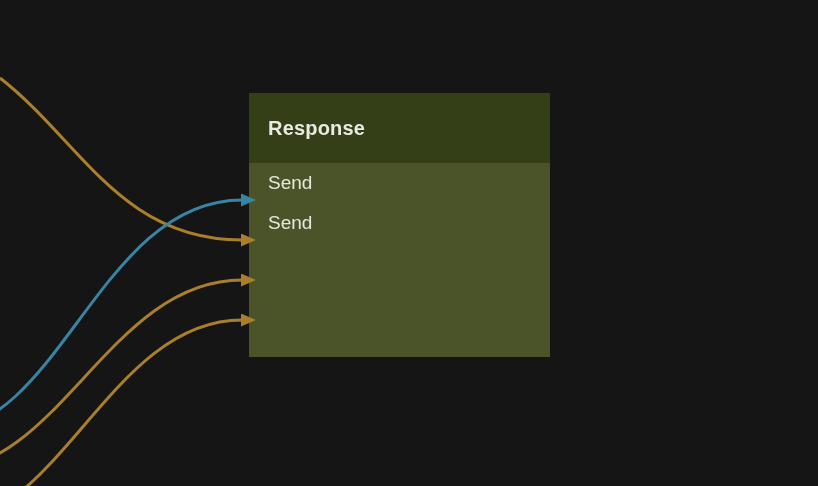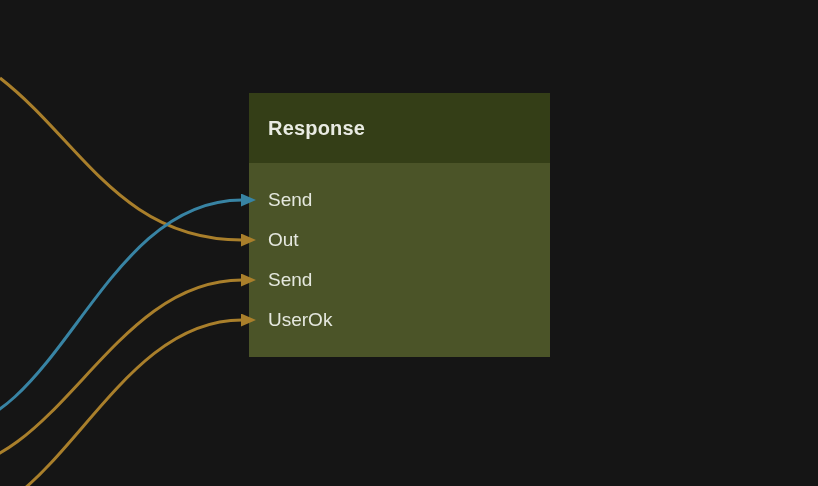--- a/index.html
+++ b/index.html
@@ -37,21 +37,20 @@
     padding-left: 19px;
     box-sizing: border-box;
   }
   .node-title {
     color: #e9ebe3;
     font-size: 20px;
     font-weight: 700;
     letter-spacing: 0.2px;
   }
   .node-body {
-    padding-top: 17px;
   }
   .port-row {
     height: 40px;
     display: flex;
     align-items: center;
     padding-left: 19px;
     box-sizing: border-box;
   }
   .port-label {
     color: #e5e8df;
@@ -75,27 +74,21 @@
 
   <div class="node">
     <div class="node-header">
       <span class="node-title">Response</span>
     </div>
     <div class="node-body">
       <div class="port-row">
         <span class="port-label">Send</span>
       </div>
       <div class="port-row">
-        <span class="port-label">Out</span>
-      </div>
-      <div class="port-row">
         <span class="port-label">Send</span>
-      </div>
-      <div class="port-row">
-        <span class="port-label">UserOk</span>
       </div>
     </div>
   </div>
 
   <svg class="wires" id="wires" viewBox="0 0 818 486" width="818" height="486">
     <defs>
       <marker id="arrow-orange" markerUnits="userSpaceOnUse" markerWidth="18" markerHeight="16" refX="1" refY="6.5" orient="auto">
         <path d="M0,0 L15,6.5 L0,13 Z" fill="#a97f2b"></path>
       </marker>
       <marker id="arrow-teal" markerUnits="userSpaceOnUse" markerWidth="18" markerHeight="16" refX="1" refY="6.5" orient="auto">

